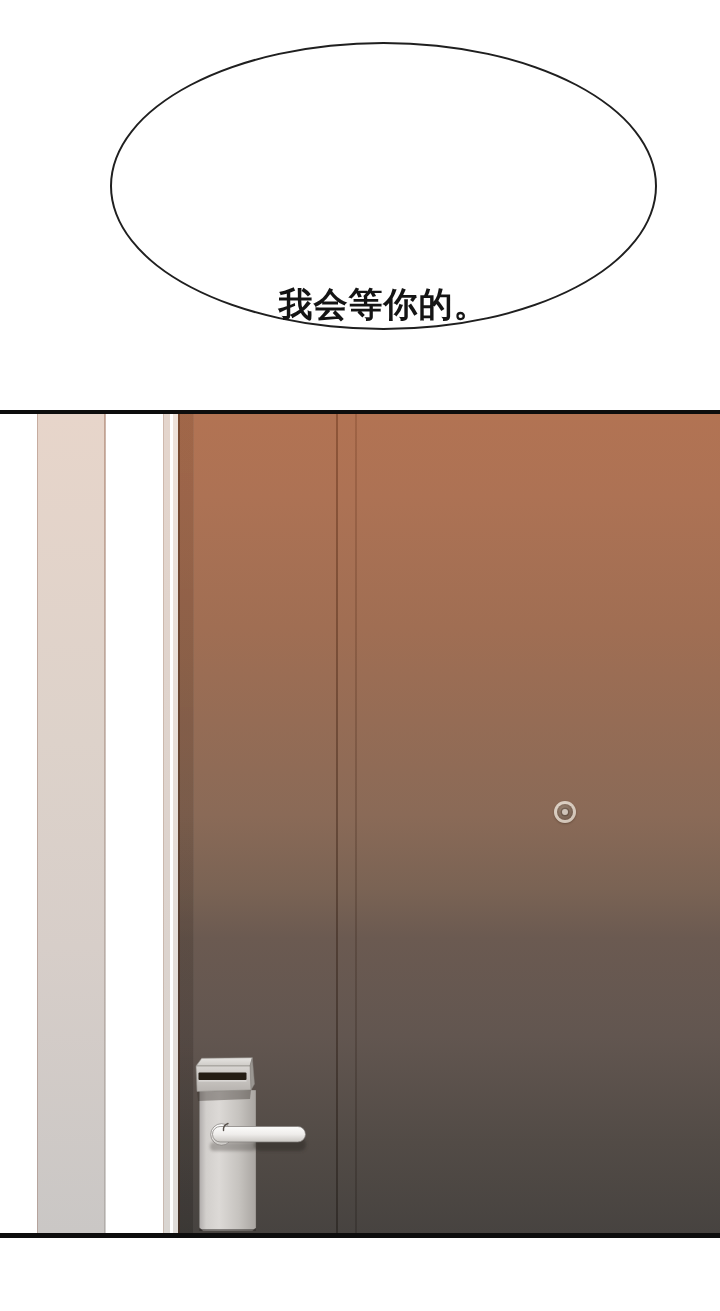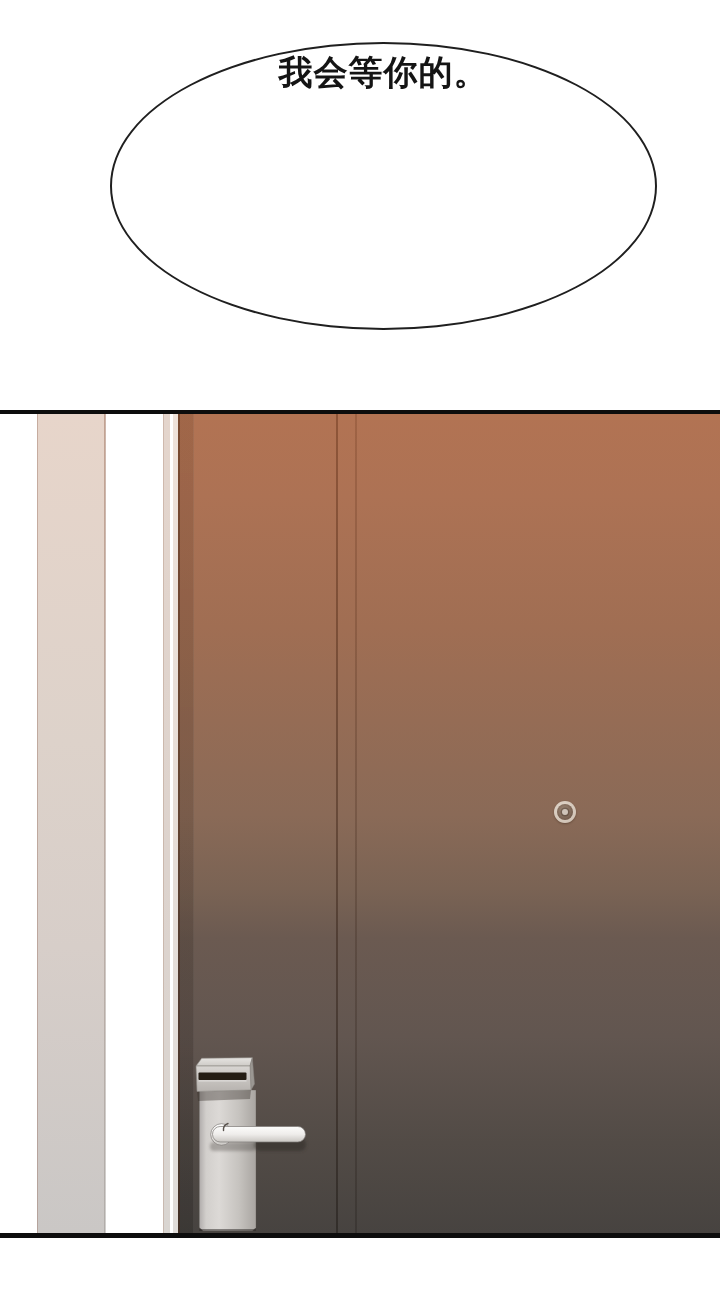--- a/index.html
+++ b/index.html
@@ -8,21 +8,21 @@
     position:relative; width:720px; height:1311px;
     background:#ffffff; overflow:hidden;
     font-family:"Liberation Sans", sans-serif;
   }
 
   
   .bubble {
     position:absolute; left:110px; top:42px; width:547px; height:288px;
     border:2px solid var(--bubble_stroke,#1f1f1f);
     border-radius:50%; background:#ffffff;
-    display:flex; align-items:flex-start; justify-content:center;
+    display:flex; align-items:flex-end; justify-content:center;
   }
   .bubble-text {
     font-size:34px; font-weight:600; letter-spacing:1px;
     color:var(--bubble_text,#141414); padding-top:6px; white-space:nowrap;
   }
 
   
   .panel {
     position:absolute; left:0; top:410px; width:720px; height:828px;
     background:#ffffff; overflow:hidden;

